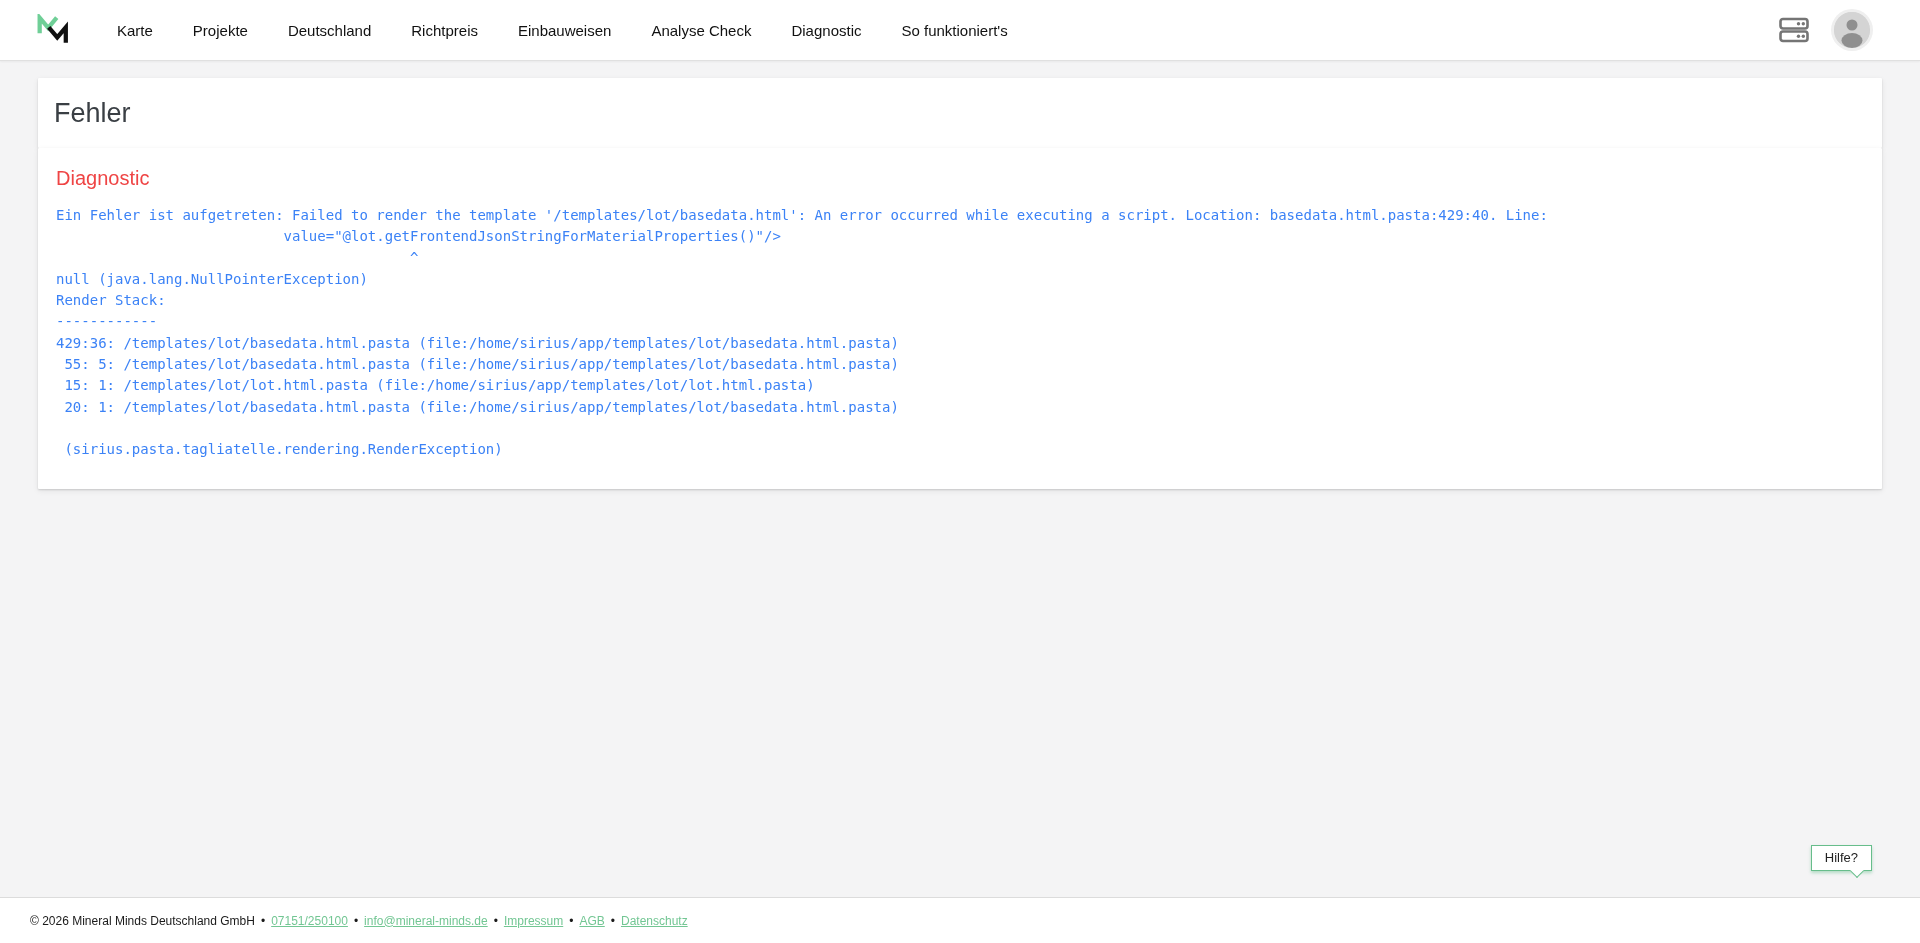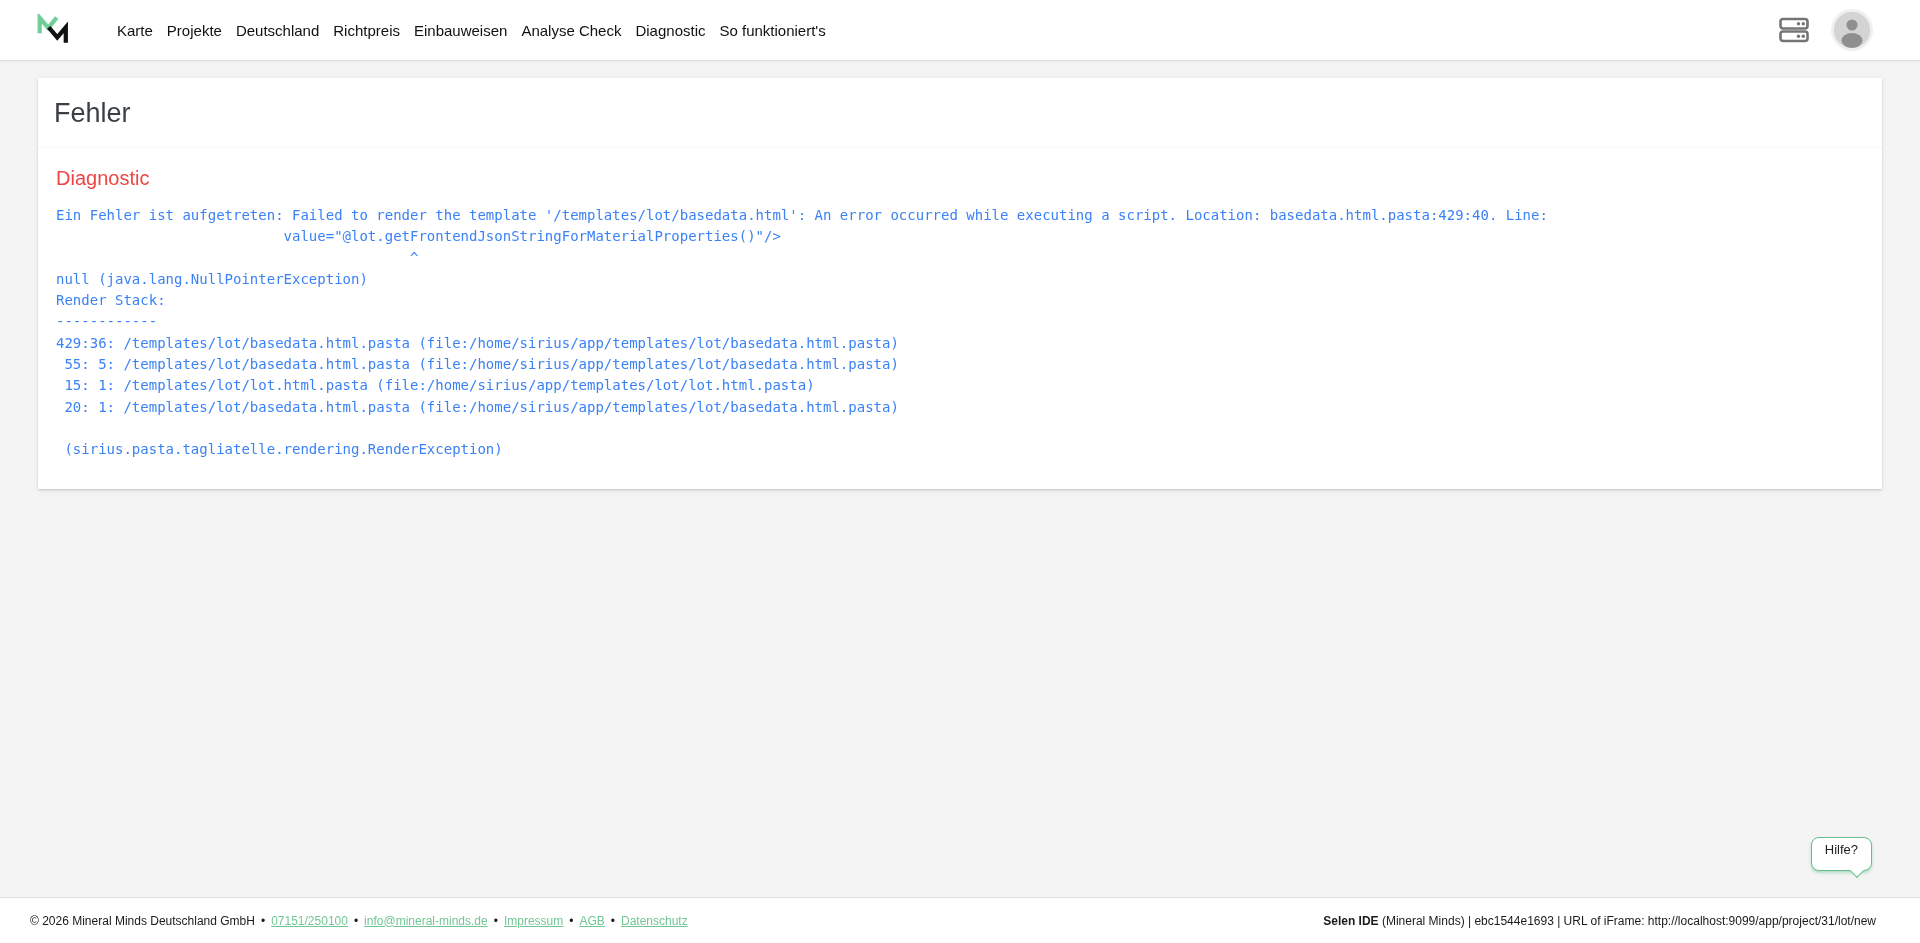--- a/index.html
+++ b/index.html
@@ -17,21 +17,21 @@
   .navbar {
     height: 61px; flex: 0 0 61px;
     background: #ffffff;
     border-bottom: 1px solid #e0e0e0;
     box-shadow: 0 1px 2px rgba(0,0,0,0.05);
     display: flex; align-items: center;
     padding: 0 50px 0 36px;
     position: relative; z-index: 5;
   }
   .logo { width: 34px; height: 34px; margin-right: 44px; display: flex; align-items: center; }
-  .nav-links { display: flex; align-items: center; gap: 8px; }
+  .nav-links { display: flex; align-items: center; gap: 34px; }
   .nav-link {
     font-size: 15px; font-weight: 500; color: #111111;
     text-decoration: none; cursor: pointer; white-space: nowrap;
     padding: 6px 3px;
   }
   .nav-right { margin-left: auto; display: flex; align-items: center; gap: 24px; }
   .server-icon { display: flex; cursor: pointer; }
   .avatar {
     width: 36px; height: 36px; border-radius: 50%;
     background: #d4d4d4; overflow: hidden; cursor: pointer;
@@ -56,22 +56,22 @@
     font-size: 14px; line-height: 21.3px;
     color: #3b82f6;
     white-space: pre;
   }
 
   
   .help-bubble {
     position: absolute; right: 48px; bottom: 26px;
     background: #ffffff;
     border: 1px solid #67bd8b;
-    border-radius: 8px;
-    padding: 4px 13px 13px 13px;
+    border-radius: 0;
+    padding: 4px 13px 5px 13px;
     font-size: 13px; color: #222222;
     cursor: pointer;
     box-shadow: 0 2px 3px rgba(103,189,139,0.45);
   }
   .help-tail {
     position: absolute; right: 9px; bottom: -6px;
     width: 10px; height: 10px;
     background: #ffffff;
     border-right: 1px solid #67bd8b;
     border-bottom: 1px solid #67bd8b;
@@ -159,16 +159,13 @@
     <span>Hilfe?</span>
     <span class="help-tail"></span>
   </div>
 
 </div>
 
 <div class="footer">
   <div class="footer-left">
     <span>© 2026 Mineral Minds Deutschland GmbH</span><span class="sep">•</span><a>07151/250100</a><span class="sep">•</span><a>info@mineral-minds.de</a><span class="sep">•</span><a>Impressum</a><span class="sep">•</span><a>AGB</a><span class="sep">•</span><a>Datenschutz</a>
   </div>
-  <div class="footer-right">
-    <span class="bold">Selen IDE</span><span> (Mineral Minds) | ebc1544e1693 | URL of iFrame: http://localhost:9099/app/project/31/lot/new</span>
-  </div>
 </div>
 
 </body></html>

